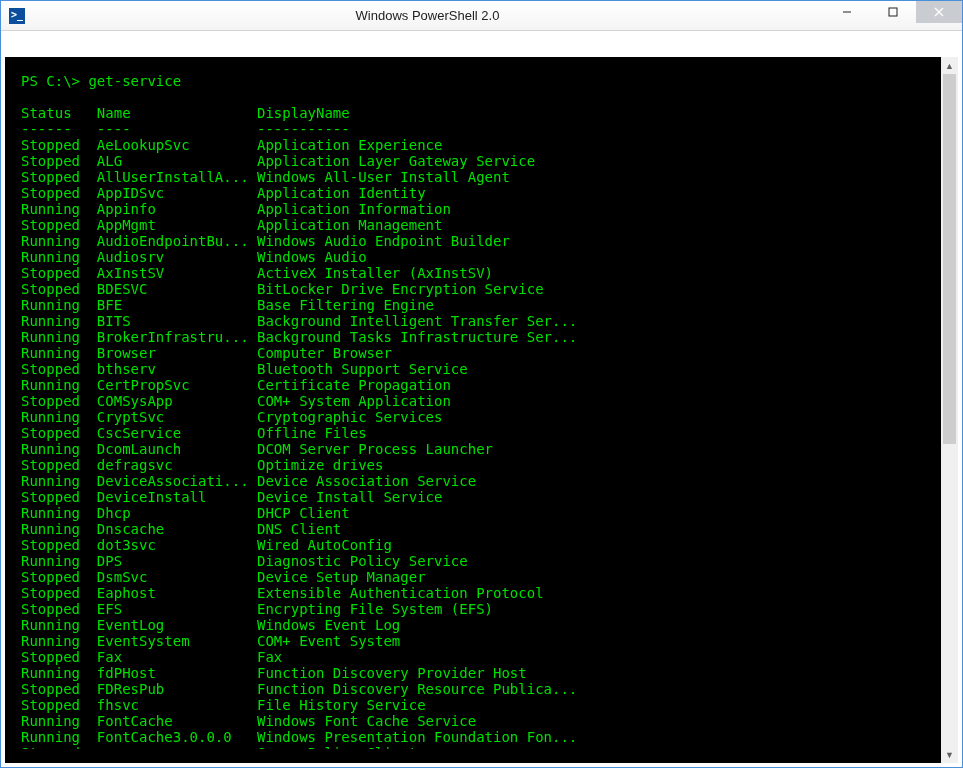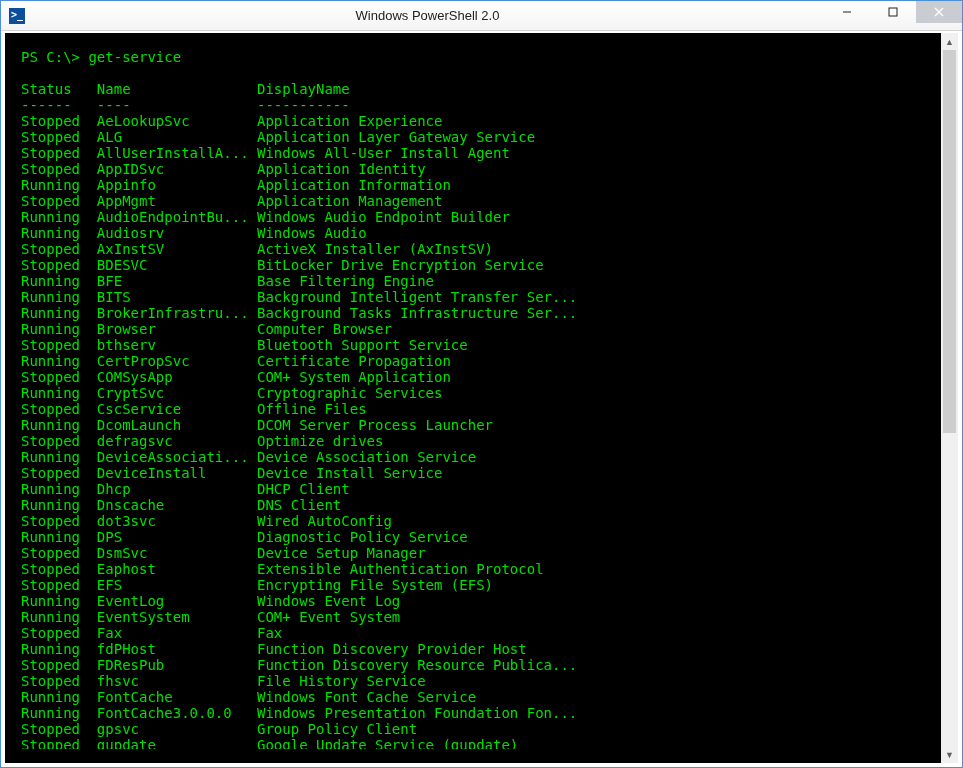--- a/index.html
+++ b/index.html
@@ -11,20 +11,21 @@
     width: 963px;
     height: 768px;
   }
   .window {
     width: 963px;
     height: 768px;
     border: 1px solid #4a8edc;
     background: #fff;
     display: flex;
     flex-direction: column;
+    gap: 24px;
   }
   .titlebar {
     height: 30px;
     background: linear-gradient(to bottom, #ffffff, #f4f4f4);
     border-bottom: 1px solid #d4d4d4;
     display: flex;
     align-items: center;
     font-size: 12px;
     color: #000;
   }

